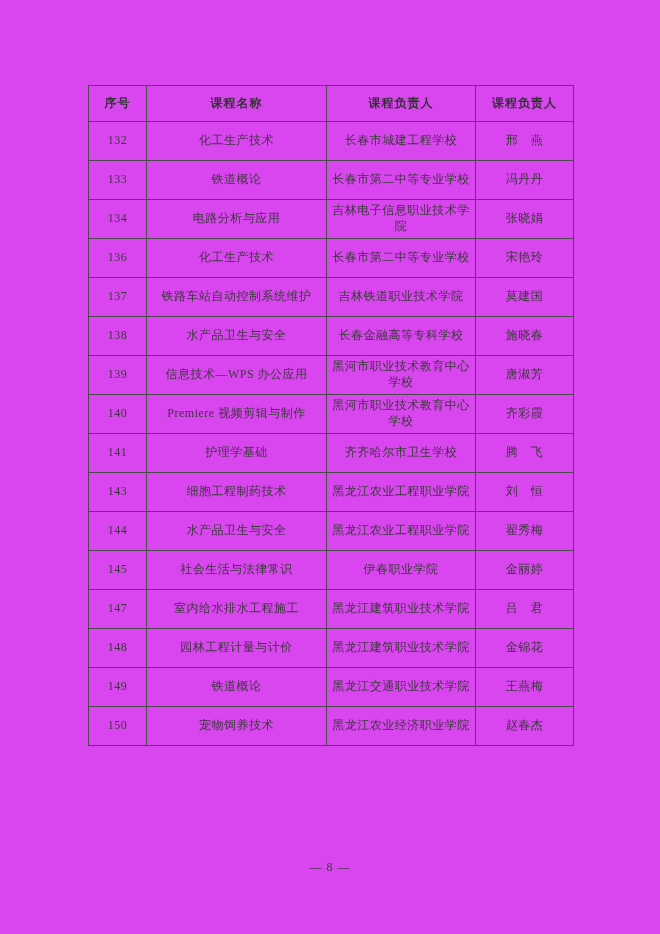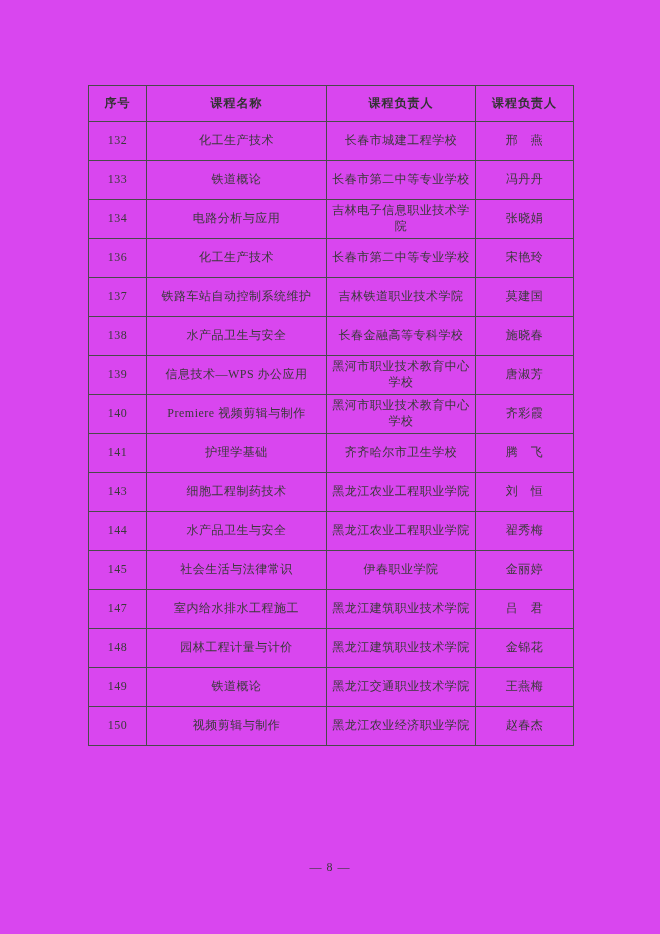--- a/index.html
+++ b/index.html
@@ -162,21 +162,21 @@
     <td class="c-leader">金锦花</td>
   </tr>
         <tr>
     <td class="c-no">149</td>
     <td class="c-course">铁道概论</td>
     <td class="c-unit">黑龙江交通职业技术学院</td>
     <td class="c-leader">王燕梅</td>
   </tr>
         <tr>
     <td class="c-no">150</td>
-    <td class="c-course">视频剪辑与制作</td>
+    <td class="c-course">宠物饲养技术</td>
     <td class="c-unit">黑龙江农业经济职业学院</td>
     <td class="c-leader">赵春杰</td>
   </tr>
       </tbody>
   </table>
 
   <div class="page-footer">— 8 —</div>
 </div>
 
 </body></html>

